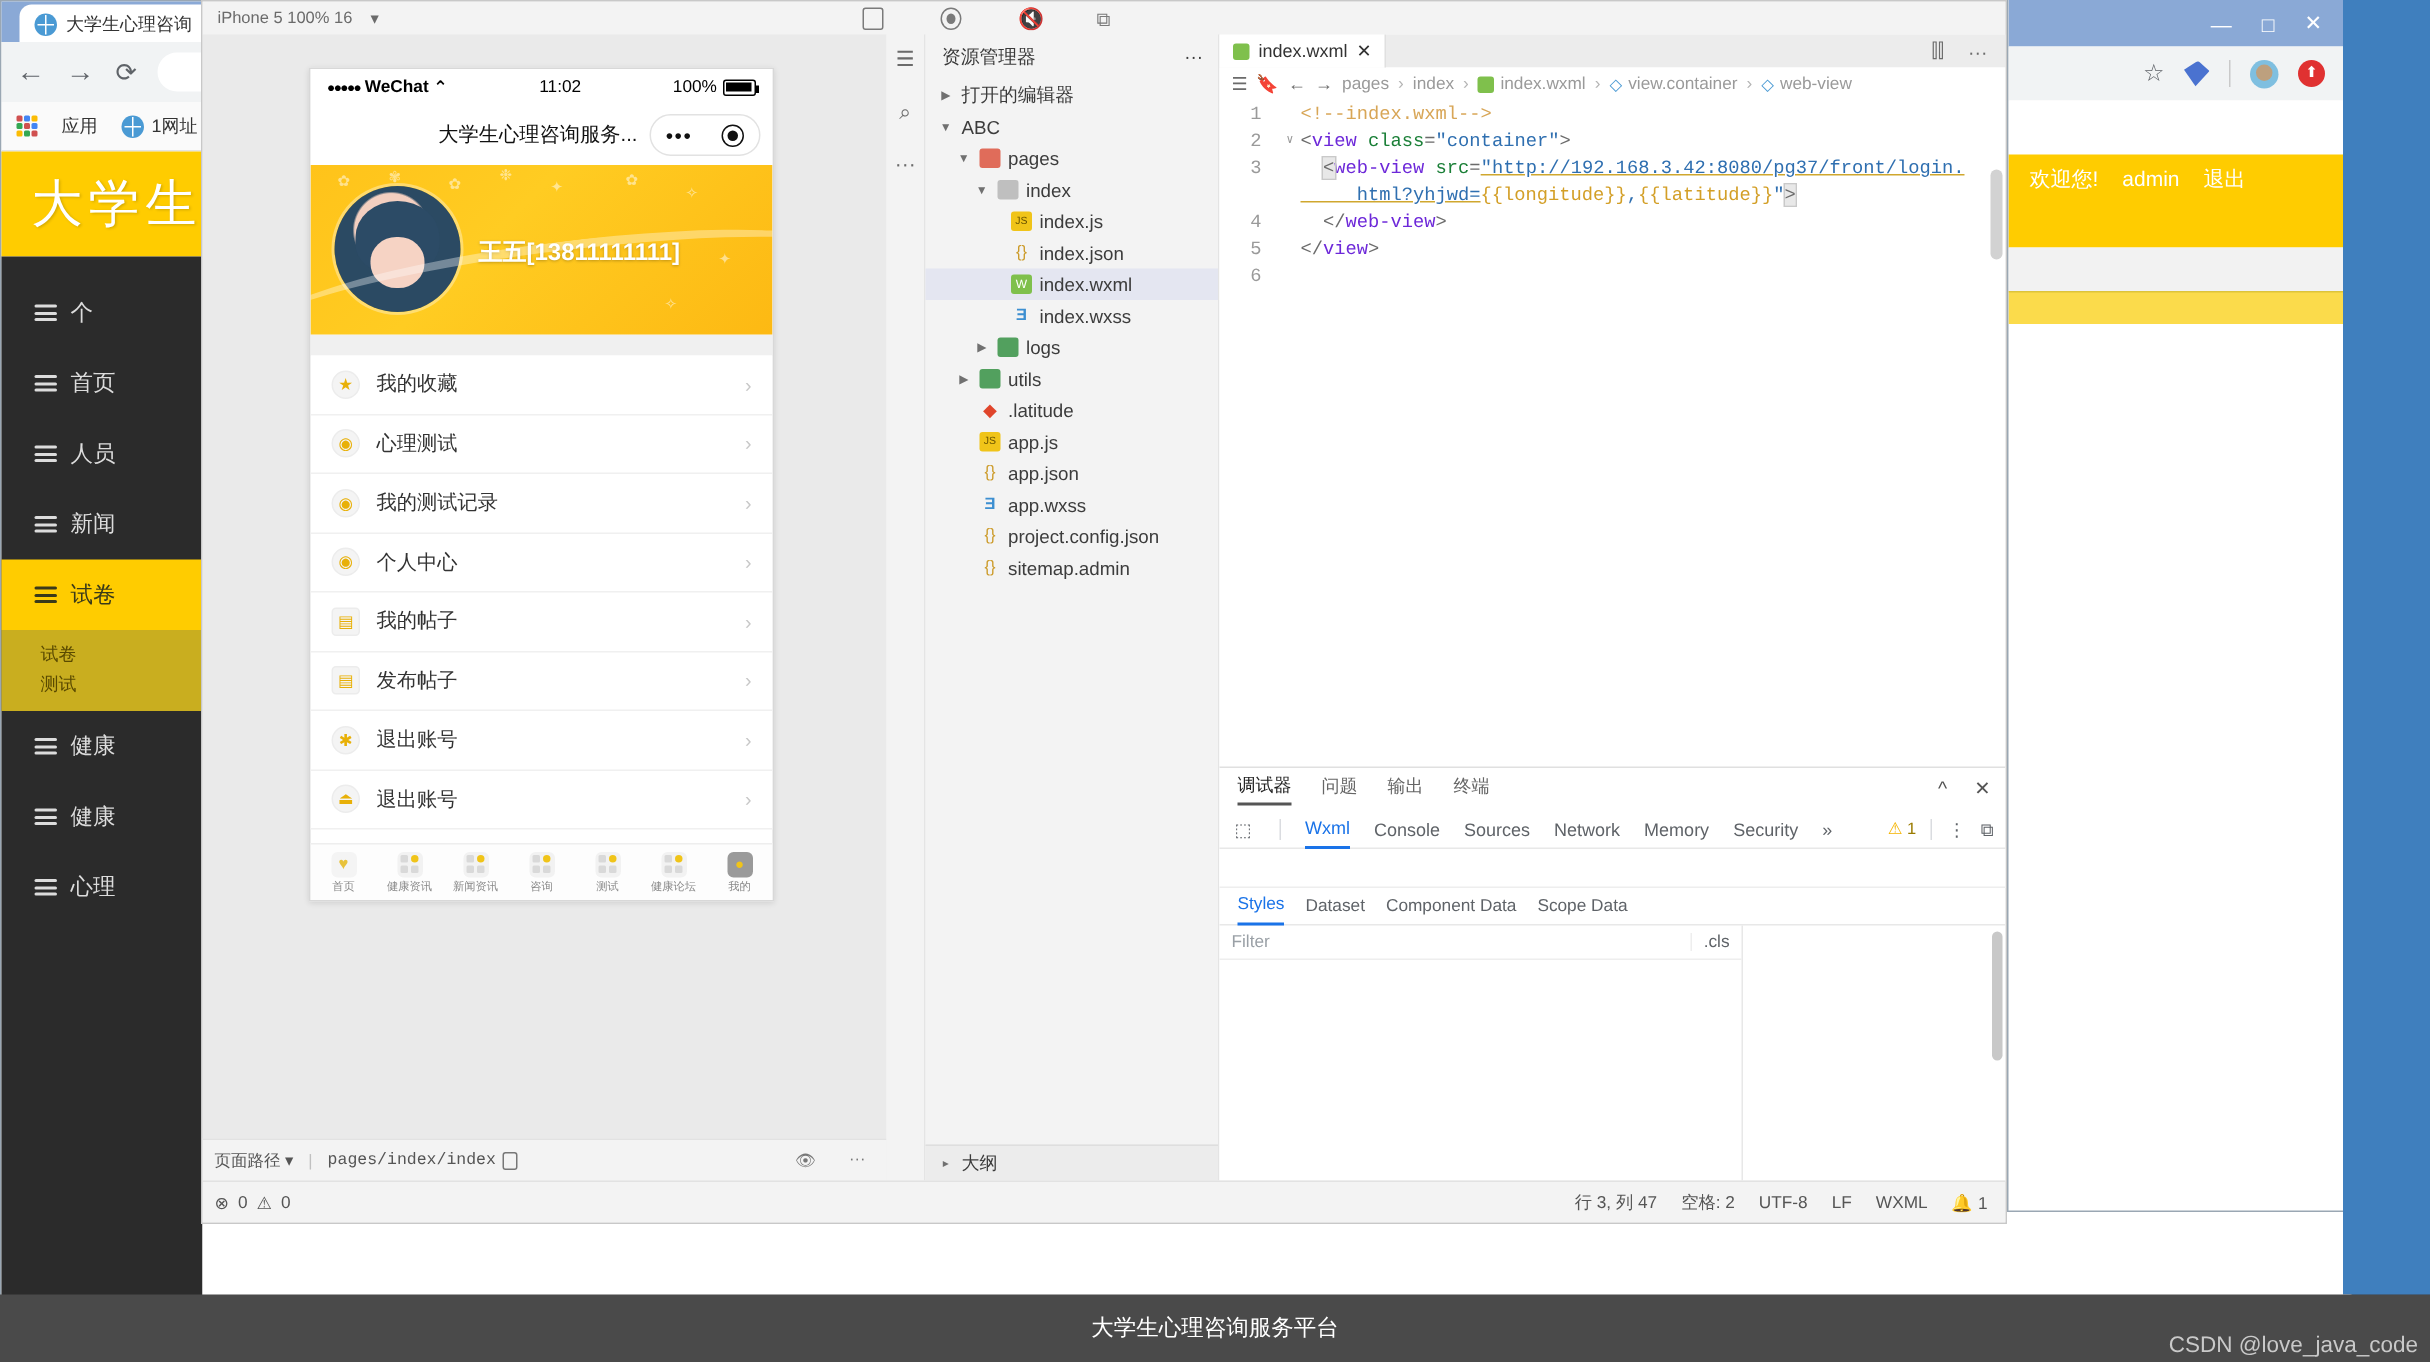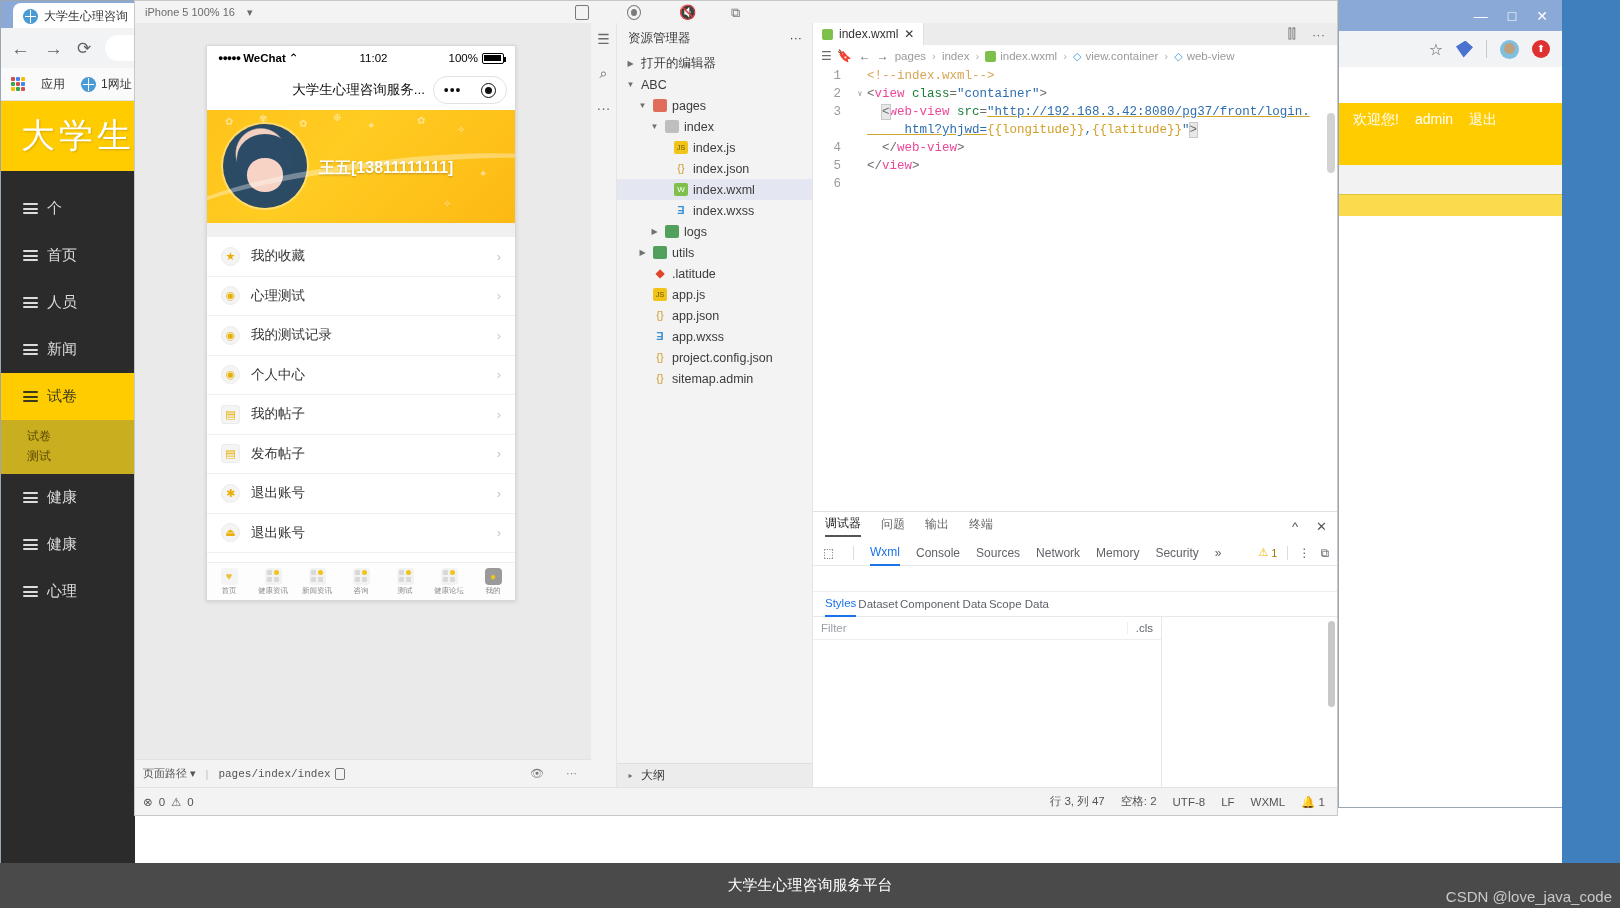--- a/index.html
+++ b/index.html
@@ -326,21 +326,21 @@
     position:absolute; left:0; top: 44px; right: 0; bottom: 276px;
     background:#fff; font-family:"Liberation Mono","DejaVu Sans Mono",monospace;
     font-size: 12.5px; line-height: 18px; overflow:hidden;
   }
   .cl { display:flex; }
   .lnum { width: 40px; text-align:right; padding-right: 12px; color:#9a9a9a; flex:0 0 auto; }
   .fold { width: 14px; text-align:center; color:#9a9a9a; flex:0 0 auto; font-size: 8px; }
   .ctext { white-space: pre; }
   .tok-comment { color:#d8a657; }
   .tok-punc { color:#6b6b6b; }
-  .tok-tag { color:#ec4899; }
+  .tok-tag { color:#6d28d9; }
   .tok-attr { color:#1a7f37; }
   .tok-str { color:#2f6fb0; }
   .tok-mus { color:#d39f27; }
   .underl { text-decoration: underline; text-decoration-color:#d0a72e; }
   .sel-box { background:#e8e8e8; outline:1px solid #c9c9c9; }
   #ed-scroll {
     position:absolute; right: 2px; top: 46px; width: 8px; height: 60px; background:#d2d2d2; border-radius:4px;
   }
 
   
@@ -357,21 +357,21 @@
     font-size: 12px; color:#5f6368; border-bottom:1px solid #e8e8e8; position:relative;
   }
   #dbg-tabs .dt-t.active { color:#1a73e8; border-bottom:2px solid #1a73e8; height:26px; display:flex; align-items:center;}
   .inspect-ic { width:14px; height:14px; color:#5f6368; font-size:12px; }
   #dbg-tabs .vsep { width:1px; height:14px; background:#dadce0; }
   #dbg-tabs .right { position:absolute; right: 8px; display:flex; align-items:center; gap: 10px; }
   .warn-badge { color:#9a7b00; font-size: 11px; display:flex; align-items:center; gap:3px; }
   .tri-warn { color:#f5b400; font-size: 11px; }
   #dbg-blank { height: 26px; background:#fff; border-bottom:1px solid #eee; }
   #dbg-sub {
-    height: 25px; display:flex; align-items:center; gap: 2px; padding-left: 12px;
+    height: 25px; display:flex; align-items:center; gap: 14px; padding-left: 12px;
     font-size: 11.5px; color:#5f6368; border-bottom:1px solid #e8e8e8;
   }
   #dbg-sub .s.active { color:#1a73e8; border-bottom:2px solid #1a73e8; height:25px; display:flex; align-items:center;}
   #dbg-body { position:absolute; left:0; right:0; top: 105px; bottom:0; display:flex; }
   #dbg-left { width: 349px; border-right:1px solid #e8e8e8; }
   #dbg-filter {
     height: 23px; display:flex; align-items:center; border-bottom:1px solid #eee;
     font-size: 11.5px; color:#9aa0a6; padding-left: 8px;
   }
   #dbg-filter .cls { margin-left:auto; color:#5f6368; padding-right: 8px; border-left:1px solid #eee; padding-left: 8px;}

